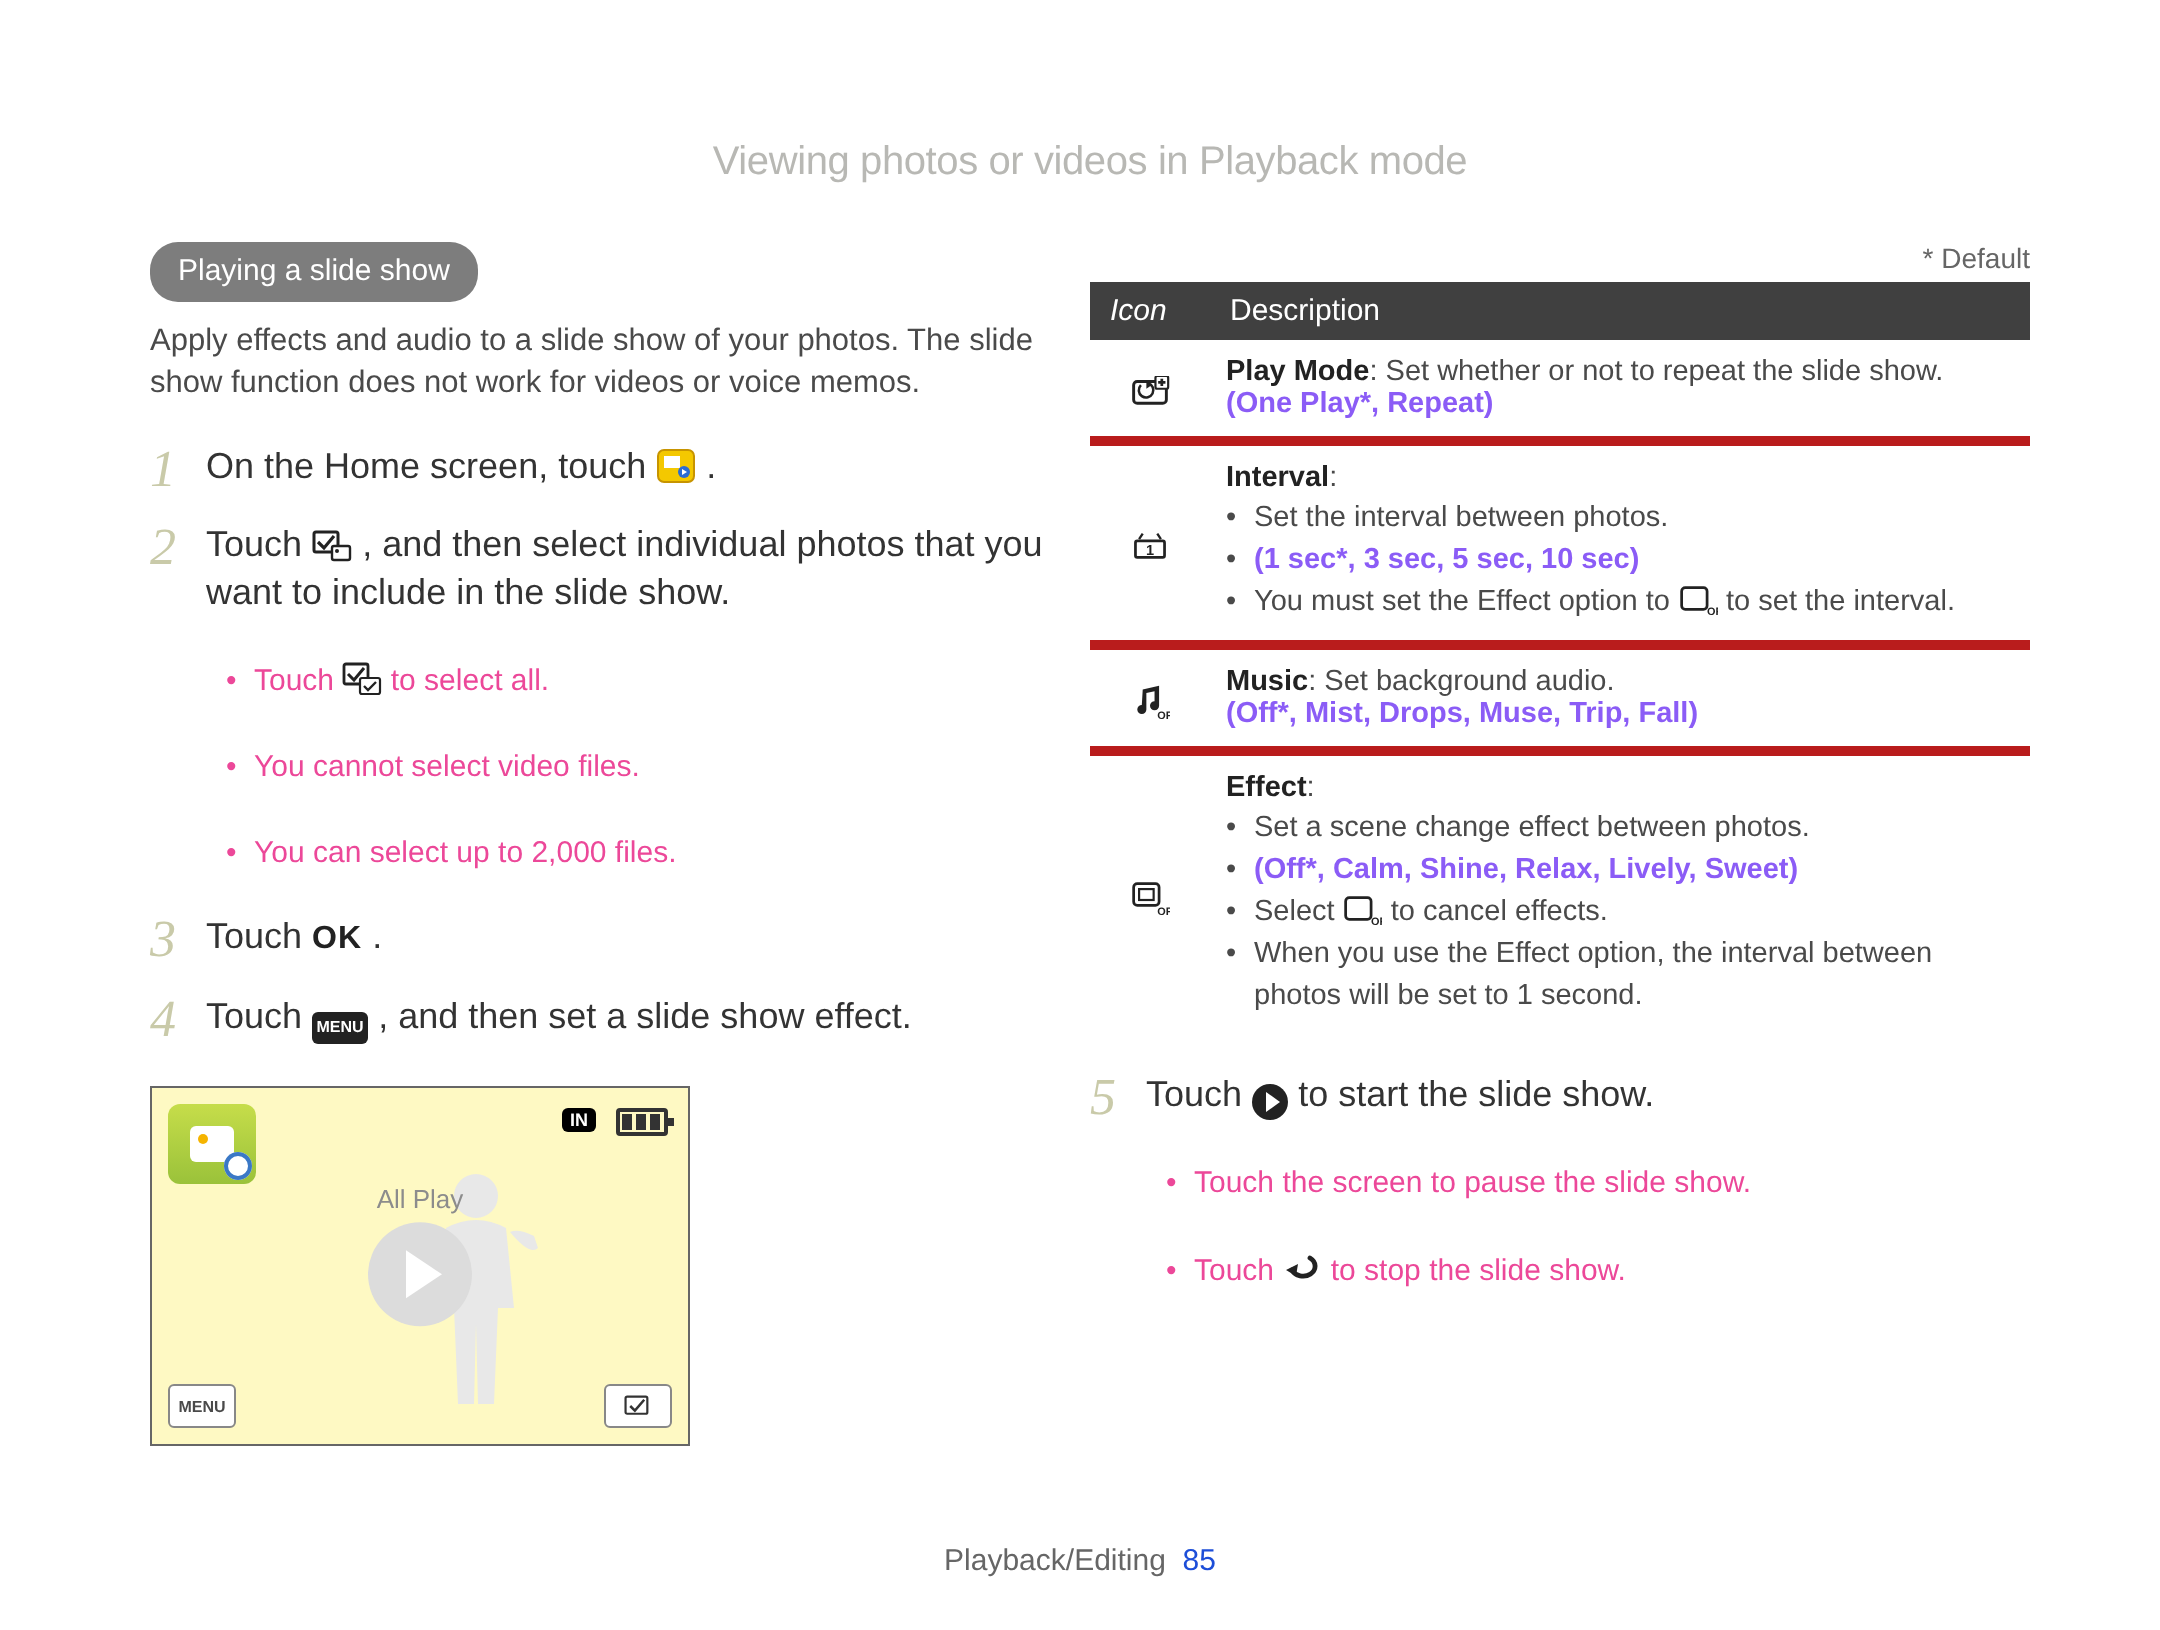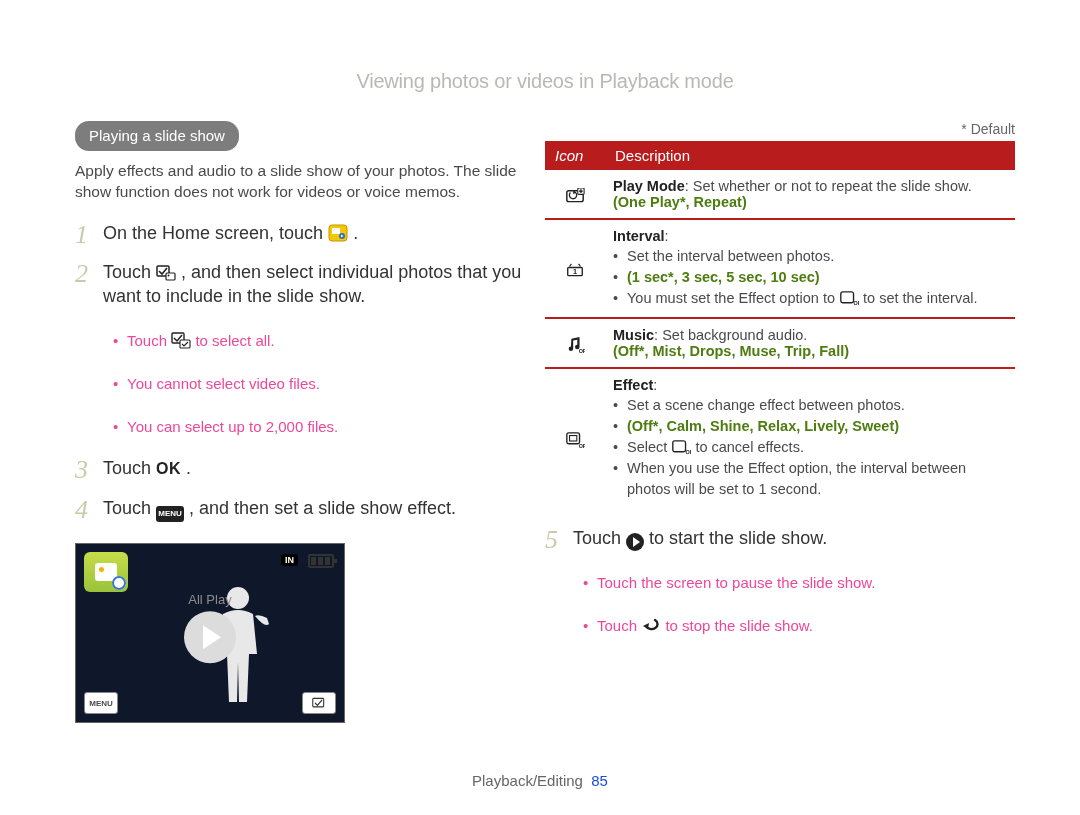--- a/index.html
+++ b/index.html
@@ -62,21 +62,21 @@
     background: #222; color: #fff; font-size: 8px; font-weight: 700;
     width: 28px; height: 16px; border-radius: 3px; vertical-align: -2px;
   }
 
   
   .mock {
     width: 270px; height: 180px;
     border: 1px solid #666;
     margin-top: 20px;
     position: relative;
-    background: #0f172a;
+    background: #fef9c3;
   }
   .mock .thumb {
     position: absolute; left: 8px; top: 8px;
     width: 44px; height: 40px;
     background: linear-gradient(#c6dd4a,#9ac23a);
     border-radius: 6px;
     display: flex; align-items: center; justify-content: center;
   }
   .mock .thumb::after {
     content: ""; position: absolute; right: 2px; bottom: 2px;
@@ -125,32 +125,32 @@
     display:flex; align-items:center; justify-content:center;
     font-size:8px; font-weight:700;
   }
   .mock .menu-bl { left:8px; }
   .mock .check-br { right:8px; }
 
   
   .default-note { text-align: right; font-size: 14px; color:#666; margin-bottom: 4px; }
   table.settings { width: 100%; border-collapse: collapse; font-size: 14.5px; }
   table.settings th {
-    background: #b91c1c; color: #fff; font-weight: 400; text-align: left;
+    background: #404040; color: #fff; font-weight: 400; text-align: left;
     padding: 6px 10px; font-size: 15px;
   }
   table.settings th:first-child { width: 60px; font-style: italic; }
-  table.settings td { border-bottom: 2px solid #b91c1c; padding: 8px 8px; vertical-align: top; }
+  table.settings td { border-bottom: 5px solid #b91c1c; padding: 8px 8px; vertical-align: top; }
   table.settings tr:last-child td { border-bottom: none; }
   table.settings td.iconcell { text-align: center; vertical-align: middle; padding-top: 12px; }
   .desc-strong { font-weight: 700; color:#222; }
   .desc-list { list-style: none; margin-top: 2px; }
   .desc-list li { position: relative; padding-left: 14px; line-height: 1.45; }
   .desc-list li::before { content:"•"; position:absolute; left:0; }
-  .opt { font-weight: 700; color:#4d7c0f; }
+  .opt { font-weight: 700; color:#8b5cf6; }
 
   .play-btn-circle {
     display:inline-flex; width:18px; height:18px; border-radius:50%;
     background:#222; align-items:center; justify-content:center; vertical-align:-3px;
   }
   .play-btn-circle::before {
     content:""; width:0; height:0;
     border-left:7px solid #fff; border-top:5px solid transparent; border-bottom:5px solid transparent;
     margin-left:2px;
   }

